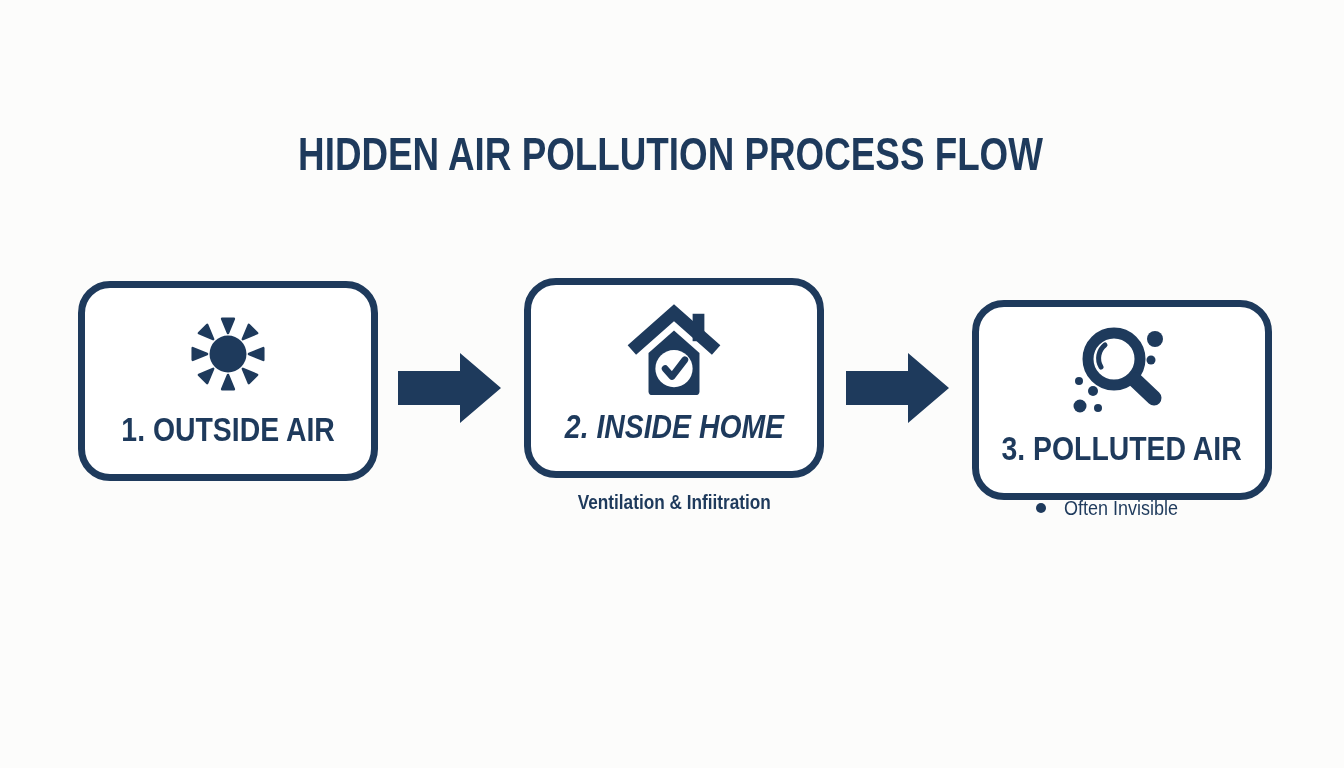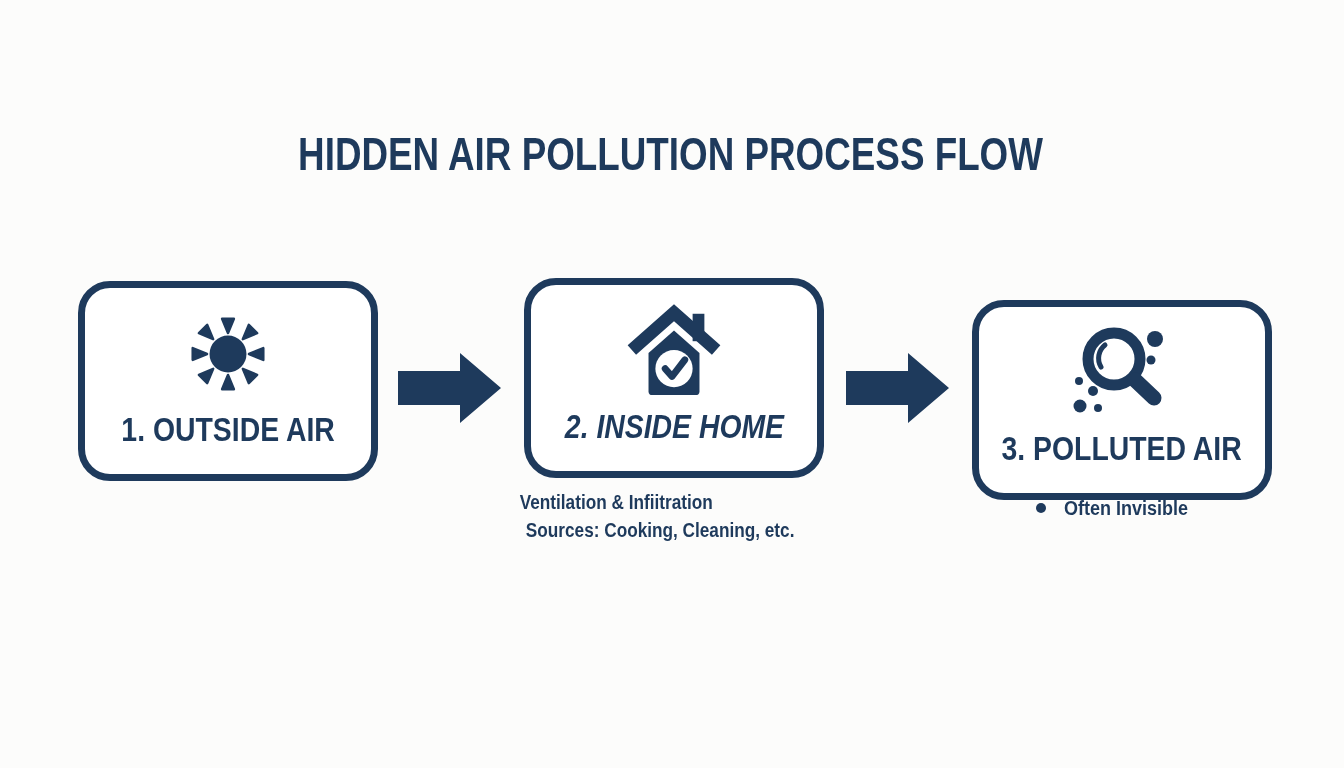--- a/index.html
+++ b/index.html
@@ -40,24 +40,24 @@
   .arrow { position:absolute; width:106px; height:72px; }
   #arrow-1 { left:397px; top:352px; }
   #arrow-2 { left:845px; top:352px; }
 
   .ink { fill:var(--accent); }
   .stroke-ink { stroke:var(--accent); fill:none; }
   .ray { fill:var(--accent); stroke:var(--accent); stroke-width:3; stroke-linejoin:round; }
 
   .note {
     position:absolute; left:504px; top:488px; width:340px;
-    text-align:left; font-weight:bold; font-size:20px; line-height:28px;
+    text-align:center; font-weight:bold; font-size:20px; line-height:28px;
     white-space:nowrap;
   }
-  .bullets { position:absolute; left:1036px; top:494px; font-weight:bold; font-size:20px; }
+  .bullets { position:absolute; left:1036px; top:494px; font-weight:normal; font-size:20px; }
   .bullet-row { display:flex; align-items:center; height:28px; }
   .bullet-dot { width:10px; height:10px; border-radius:50%; background:var(--accent); flex:0 0 auto; margin-right:18px; }
   .bullet-text { white-space:nowrap; display:inline-block; transform:scaleX(0.9); transform-origin:0 50%; }
 </style>
 </head>
 <body>
 
 <div class="stage">
 
   <div class="title">
@@ -122,23 +122,20 @@
     </div>
     <div class="label">
       <span class="squish">3. POLLUTED AIR</span>
     </div>
   </div>
 
   <div class="note">
     <div>
       <span class="squish">Ventilation &amp; Infiitration</span>
     </div>
-    <div>
-      <span class="squish">Sources: Cooking, Cleaning, etc.</span>
-    </div>
   </div>
 
   <div class="bullets">
     <div class="bullet-row">
       <span class="bullet-dot"></span>
       <span class="bullet-text">Often Invisible</span>
     </div>
   </div>
 
 </div>

